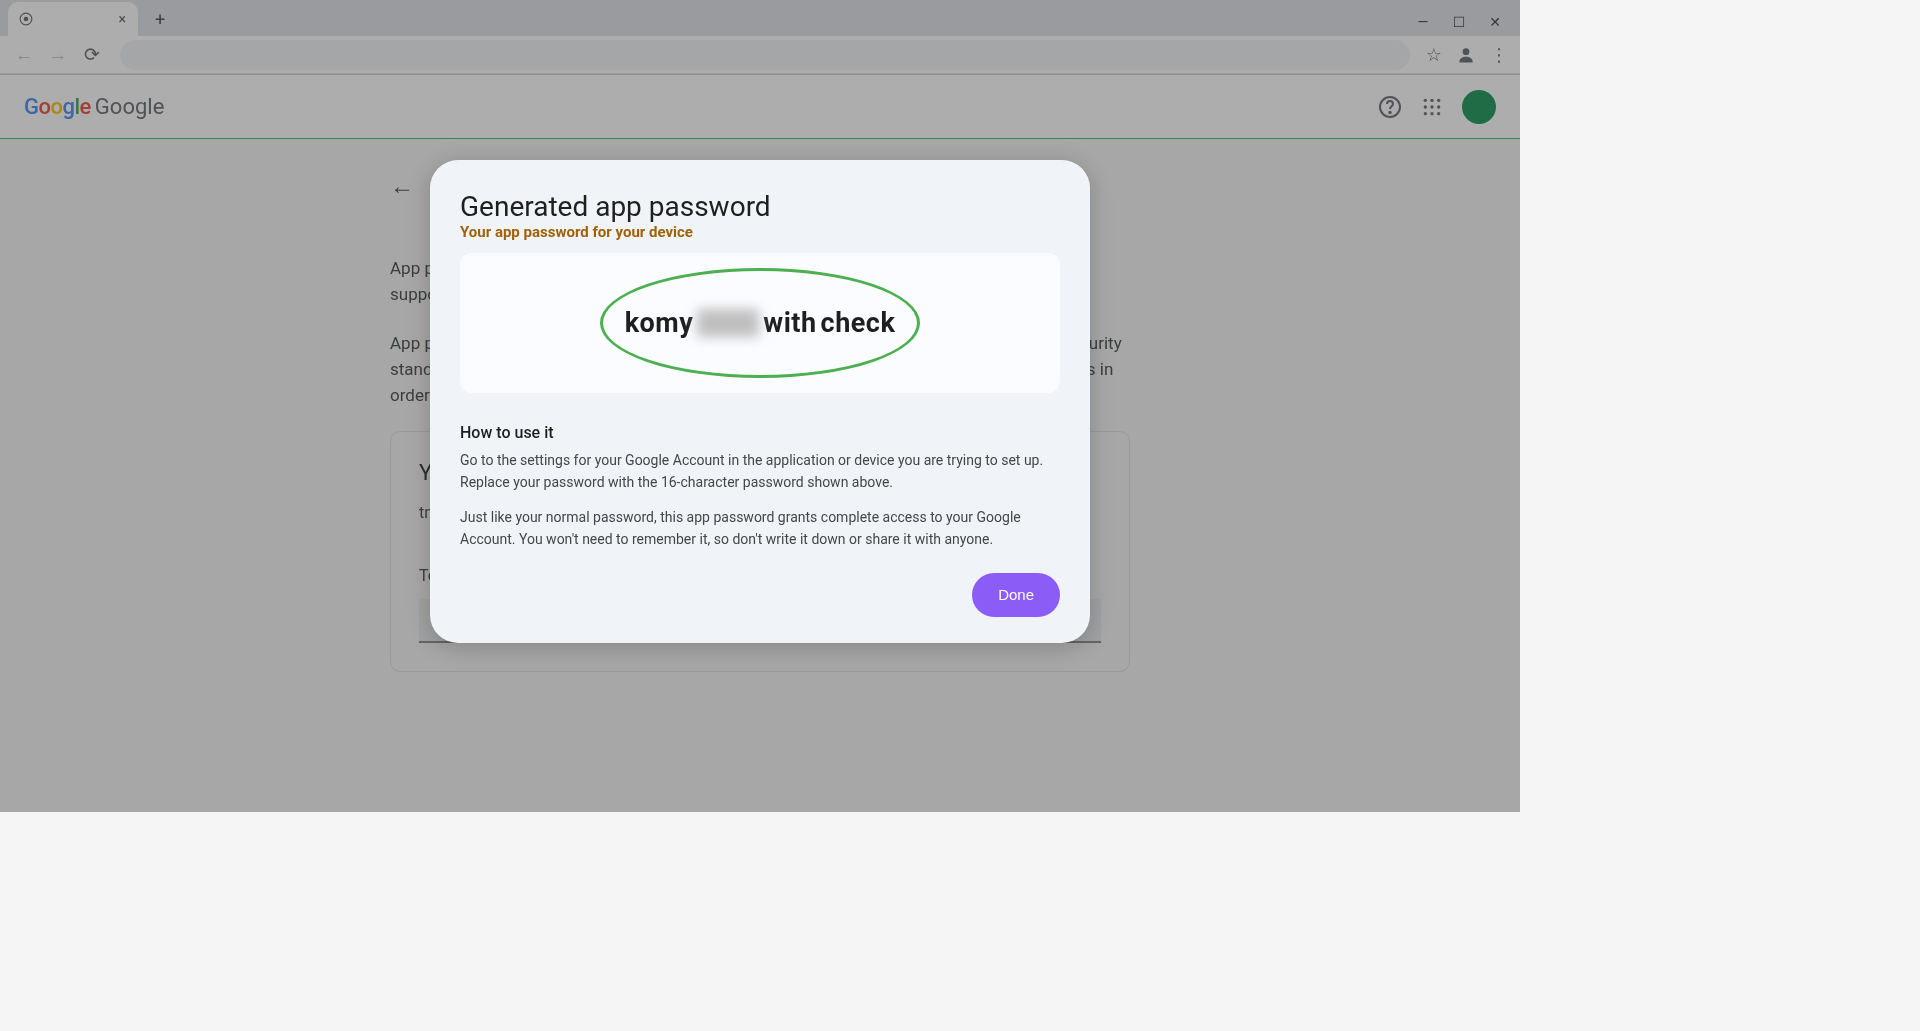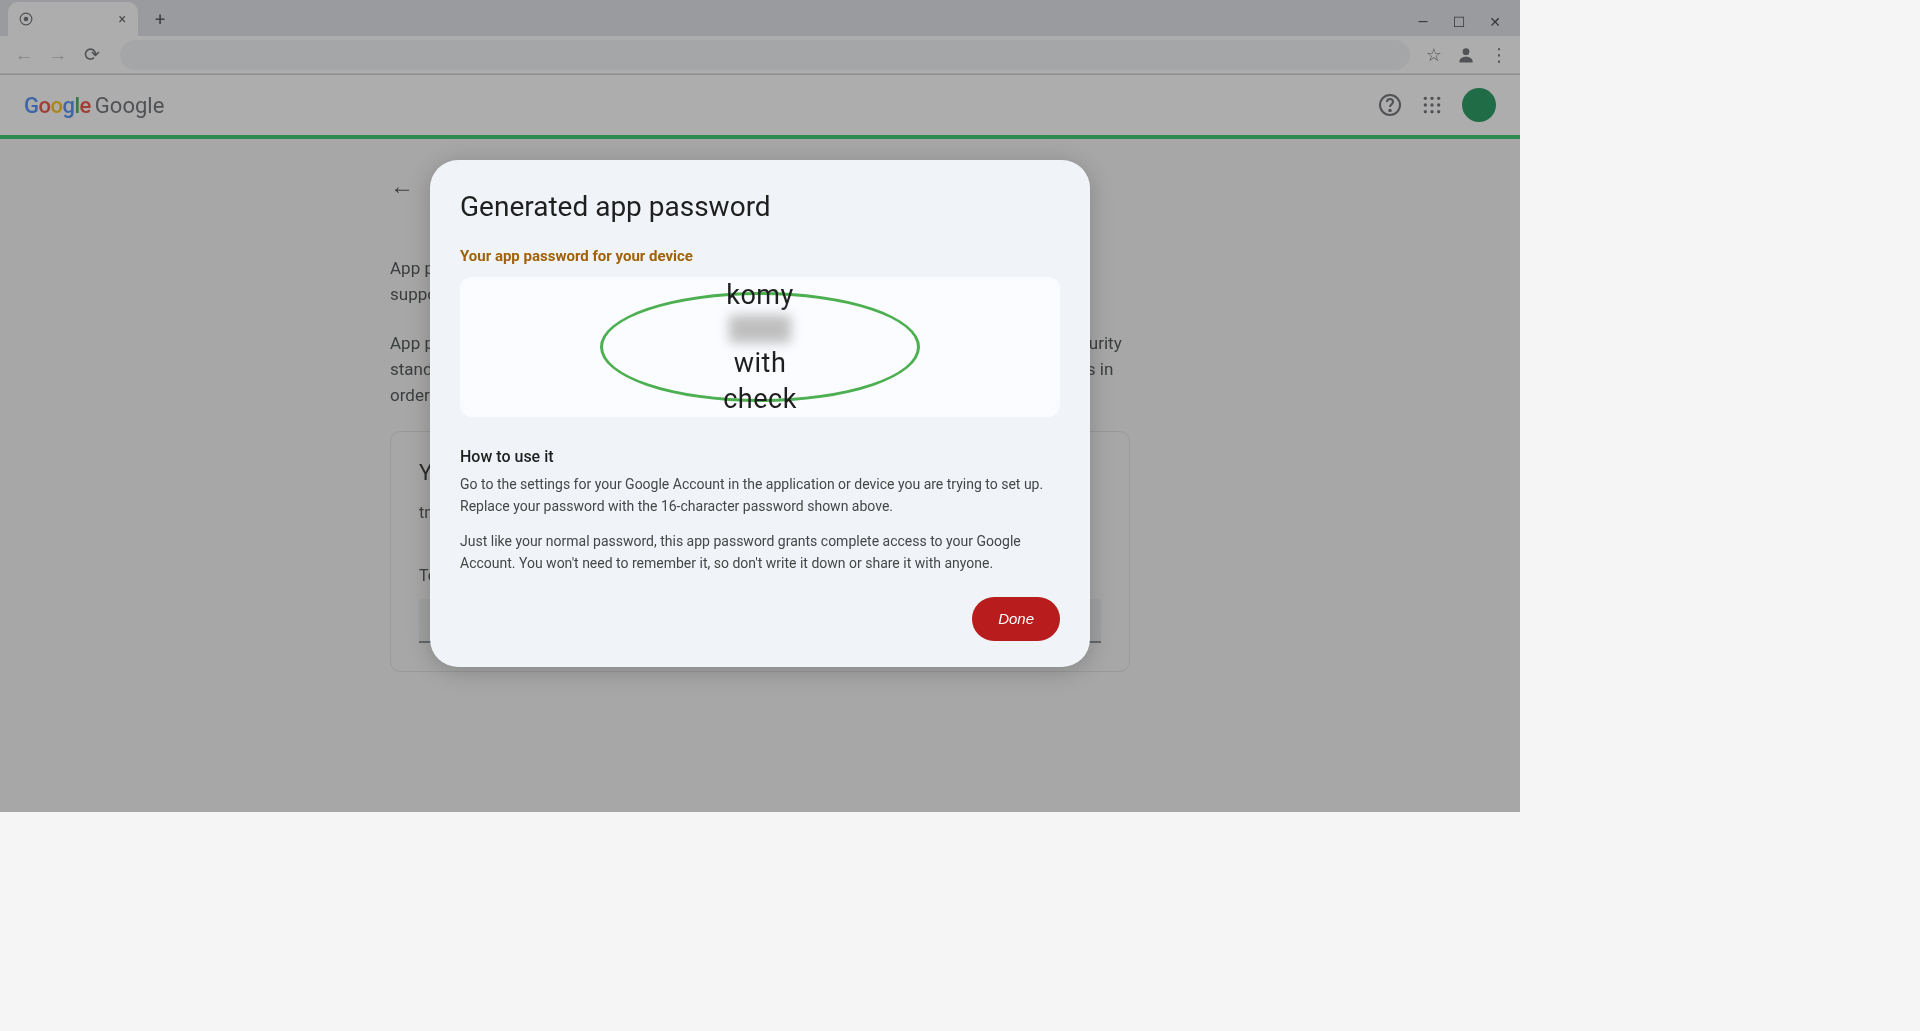--- a/index.html
+++ b/index.html
@@ -81,21 +81,21 @@
     .addr-right { display:flex; gap: 14px; align-items:center; }
     .addr-icon { color:#5f6368; font-size:18px; cursor:pointer; display:flex; align-items:center;}
 
     
     .page-header-bar {
       background: #fff;
       height: 64px;
       display: flex;
       align-items: center;
       padding: 0 24px;
-      border-bottom: 4px solid #22c55e;
+      border-bottom: 1px solid #22c55e;
     }
     .google-logo {
       font-size: 22px;
       font-weight: 500;
       letter-spacing: -0.5px;
     }
     .g1{color:#4285F4;} .g2{color:#EA4335;} .g3{color:#FBBC05;} .g4{color:#4285F4;} .g5{color:#34A853;} .g6{color:#EA4335;}
     .account-word { color: #5f6368; font-size: 22px; margin-left: 4px; font-weight: 400;}
     .header-right { margin-left:auto; display:flex; align-items:center; gap: 20px;}
     .hdr-icon { color:#5f6368; cursor:pointer; display:flex; align-items:center;}
@@ -146,64 +146,63 @@
       position: absolute;
       left: 50%;
       top: 160px;
       transform: translateX(-50%);
       width: 660px;
       background: #f0f4f9;
       border-radius: 28px;
       padding: 30px 30px 26px 30px;
       box-shadow: 0 4px 24px rgba(0,0,0,0.2);
     }
-    .modal-title { font-size: 28px; color:#1f1f1f; font-weight: 400; margin-bottom: 24px;}
+    .modal-title { font-size: 28px; color:#1f1f1f; font-weight: 400; }
     .modal-sub { font-size: 15px; color:#a16207; font-weight: 700; margin-bottom: 12px;}
     .pw-box {
       background: #fafcff;
       border-radius: 12px;
       height: 140px;
       display:flex;
       align-items:center;
       justify-content:center;
       margin-bottom: 30px;
       position:relative;
     }
     .pw-oval {
       border: 3px solid #4caf50;
       border-radius: 50%;
       width: 320px;
       height: 110px;
       display:flex;
       align-items:center;
       justify-content:center;
     }
-    .pw-text { font-size: 27px; font-weight: 400; color:#1f1f1f; letter-spacing: 0.5px; display:flex; align-items:center; gap:4px;flex-direction:column;}
+    .pw-text { font-size: 27px; font-weight: 700; color:#1f1f1f; letter-spacing: 0.5px; display:flex; align-items:center; gap:4px;}
     .blur-chunk {
       display:inline-block;
       width: 62px;
       height: 28px;
       background: #bfbfbf;
       filter: blur(6px);
       border-radius: 4px;
     }
     .howto-title { font-size: 16px; font-weight: 500; color:#1f1f1f; margin-bottom: 8px;}
     .howto-body { font-size: 14px; color:#444746; line-height: 1.55; margin-bottom: 14px;}
     .modal-footer { display:flex; justify-content:flex-end; margin-top: 22px;}
     .done-btn {
-      background: #b91c1c;
+      background: #8b5cf6;
       color:#fff;
       border:none;
       border-radius: 22px;
       height: 44px;
       padding: 0 26px;
       font-size: 15px;
       font-weight: 500;
       cursor:pointer;
-      font-style:italic;
     }
   </style>
 </head>
 <body>
 
 <div class="browser-chrome">
   <div class="tab-bar">
     <div class="tab">
       <span class="tab-favicon">
         <svg width="14" height="14" viewBox="0 0 24 24">

